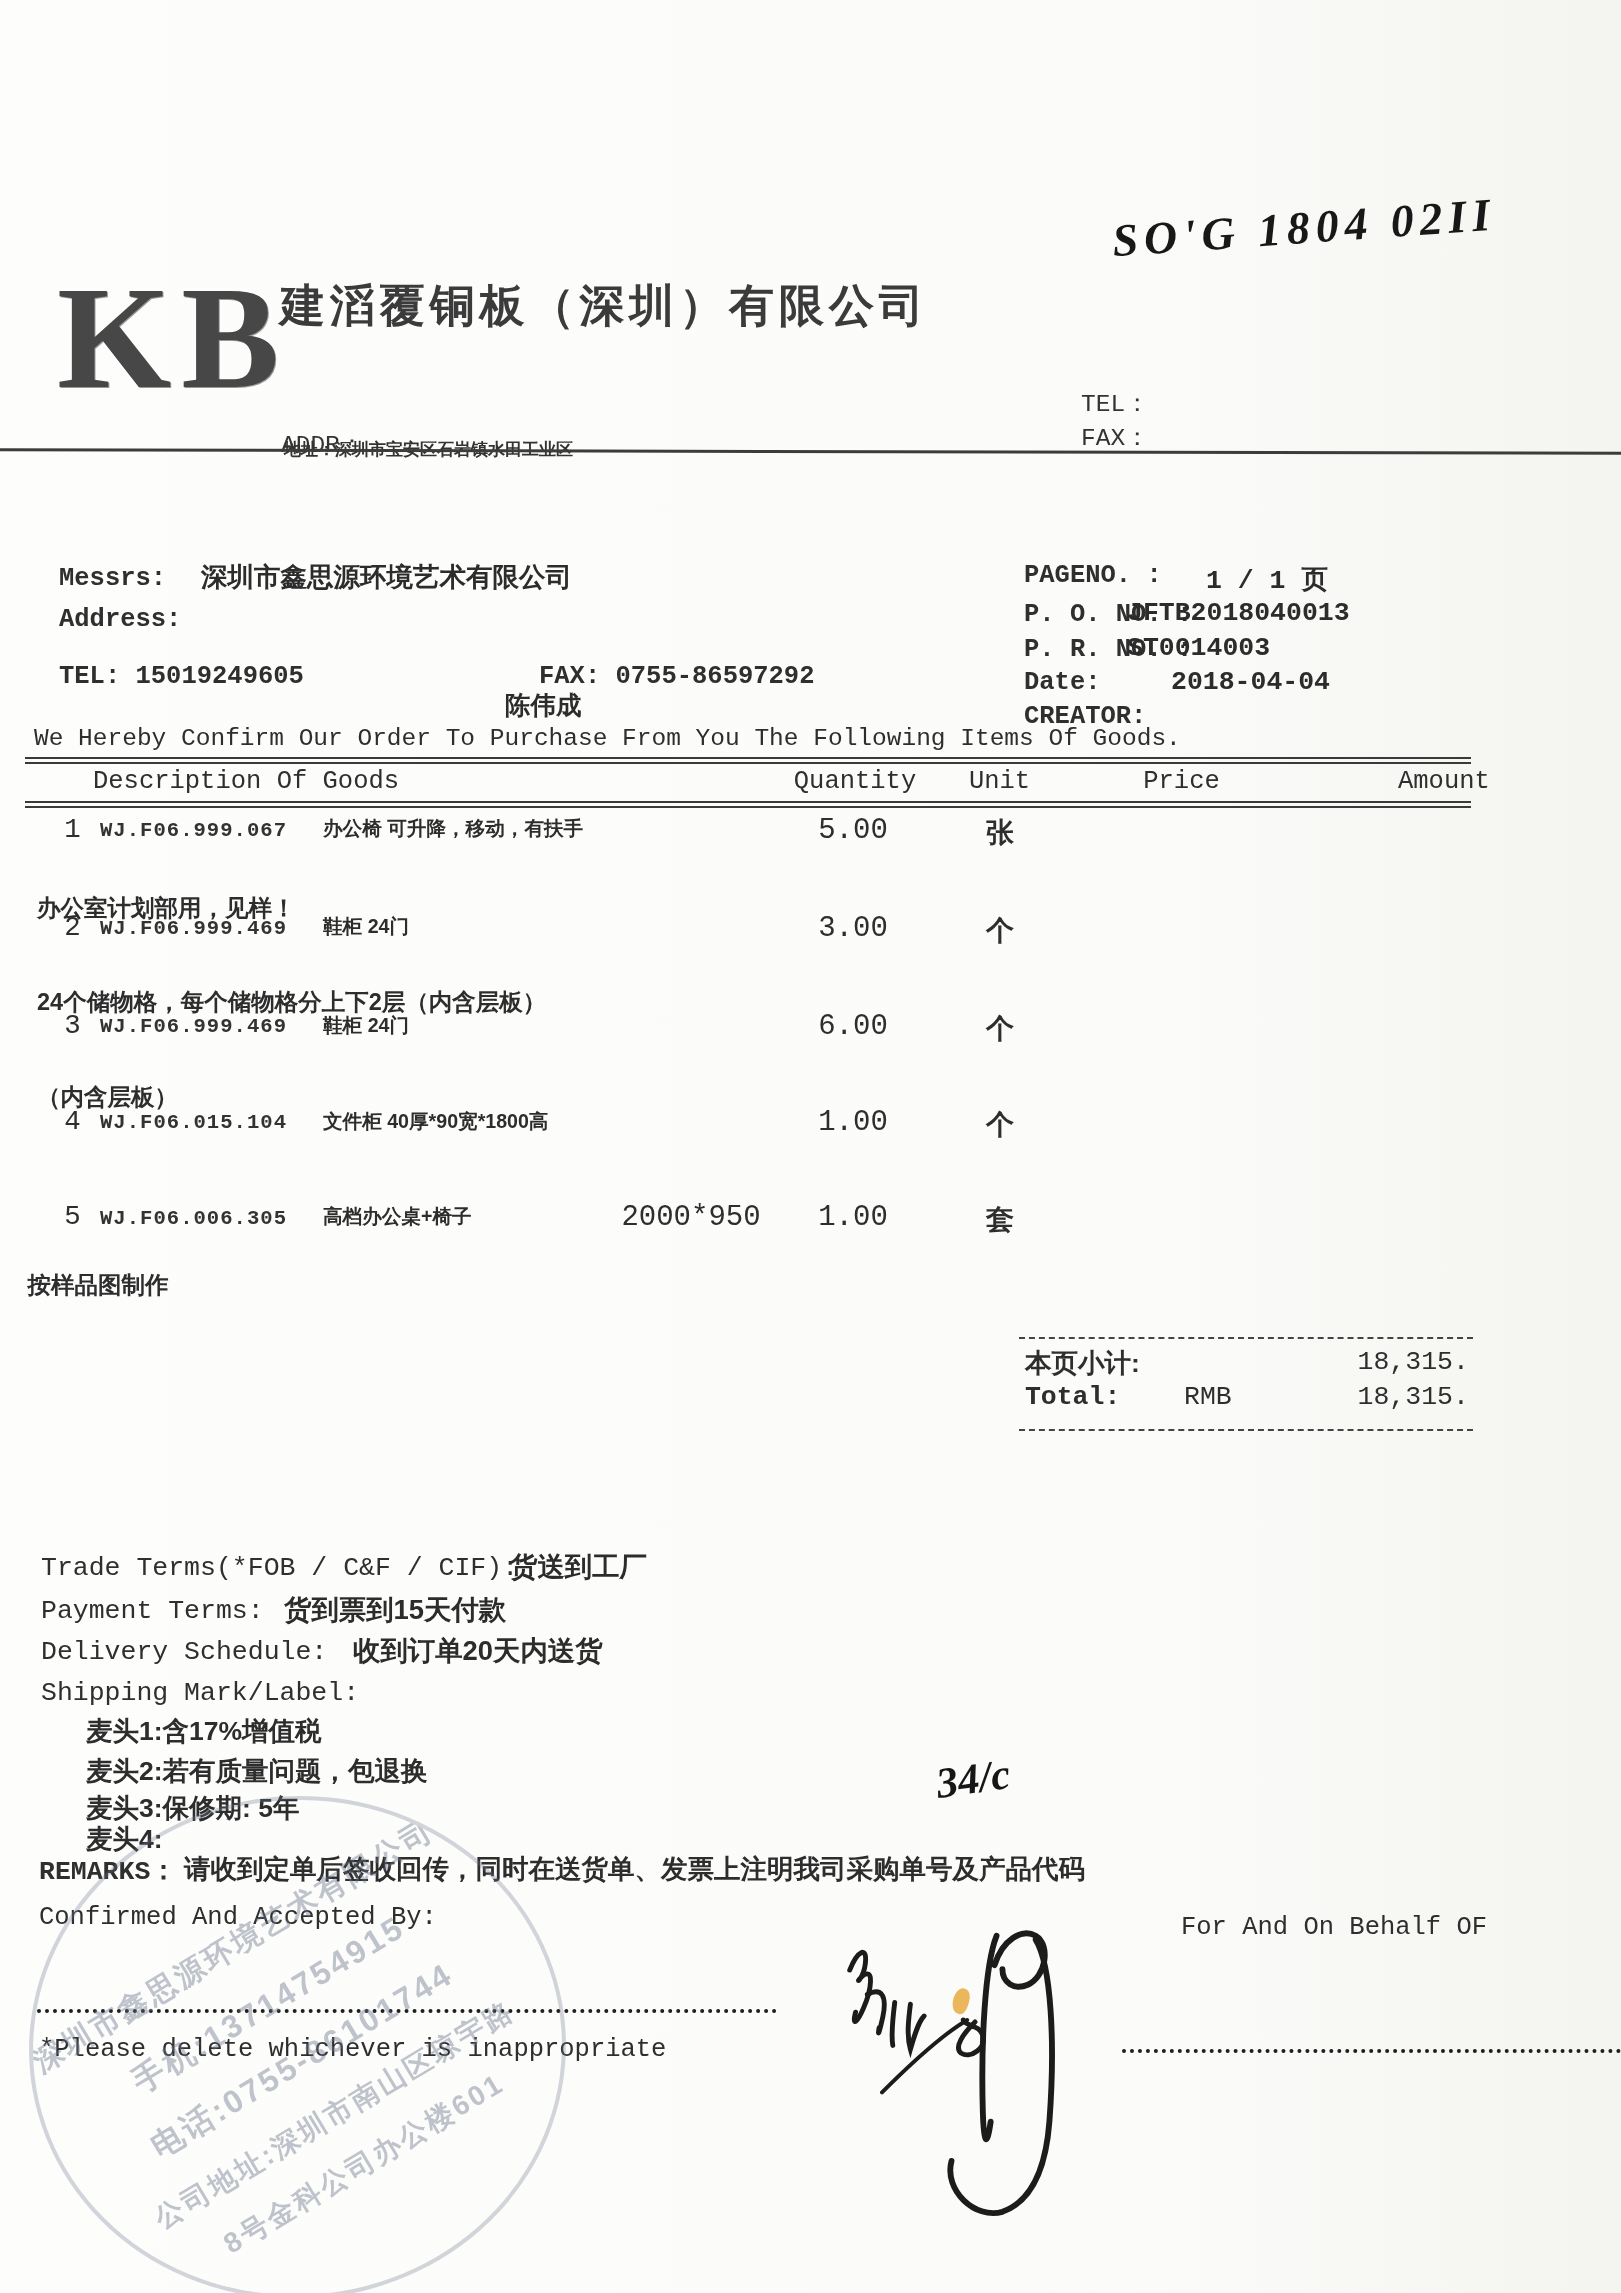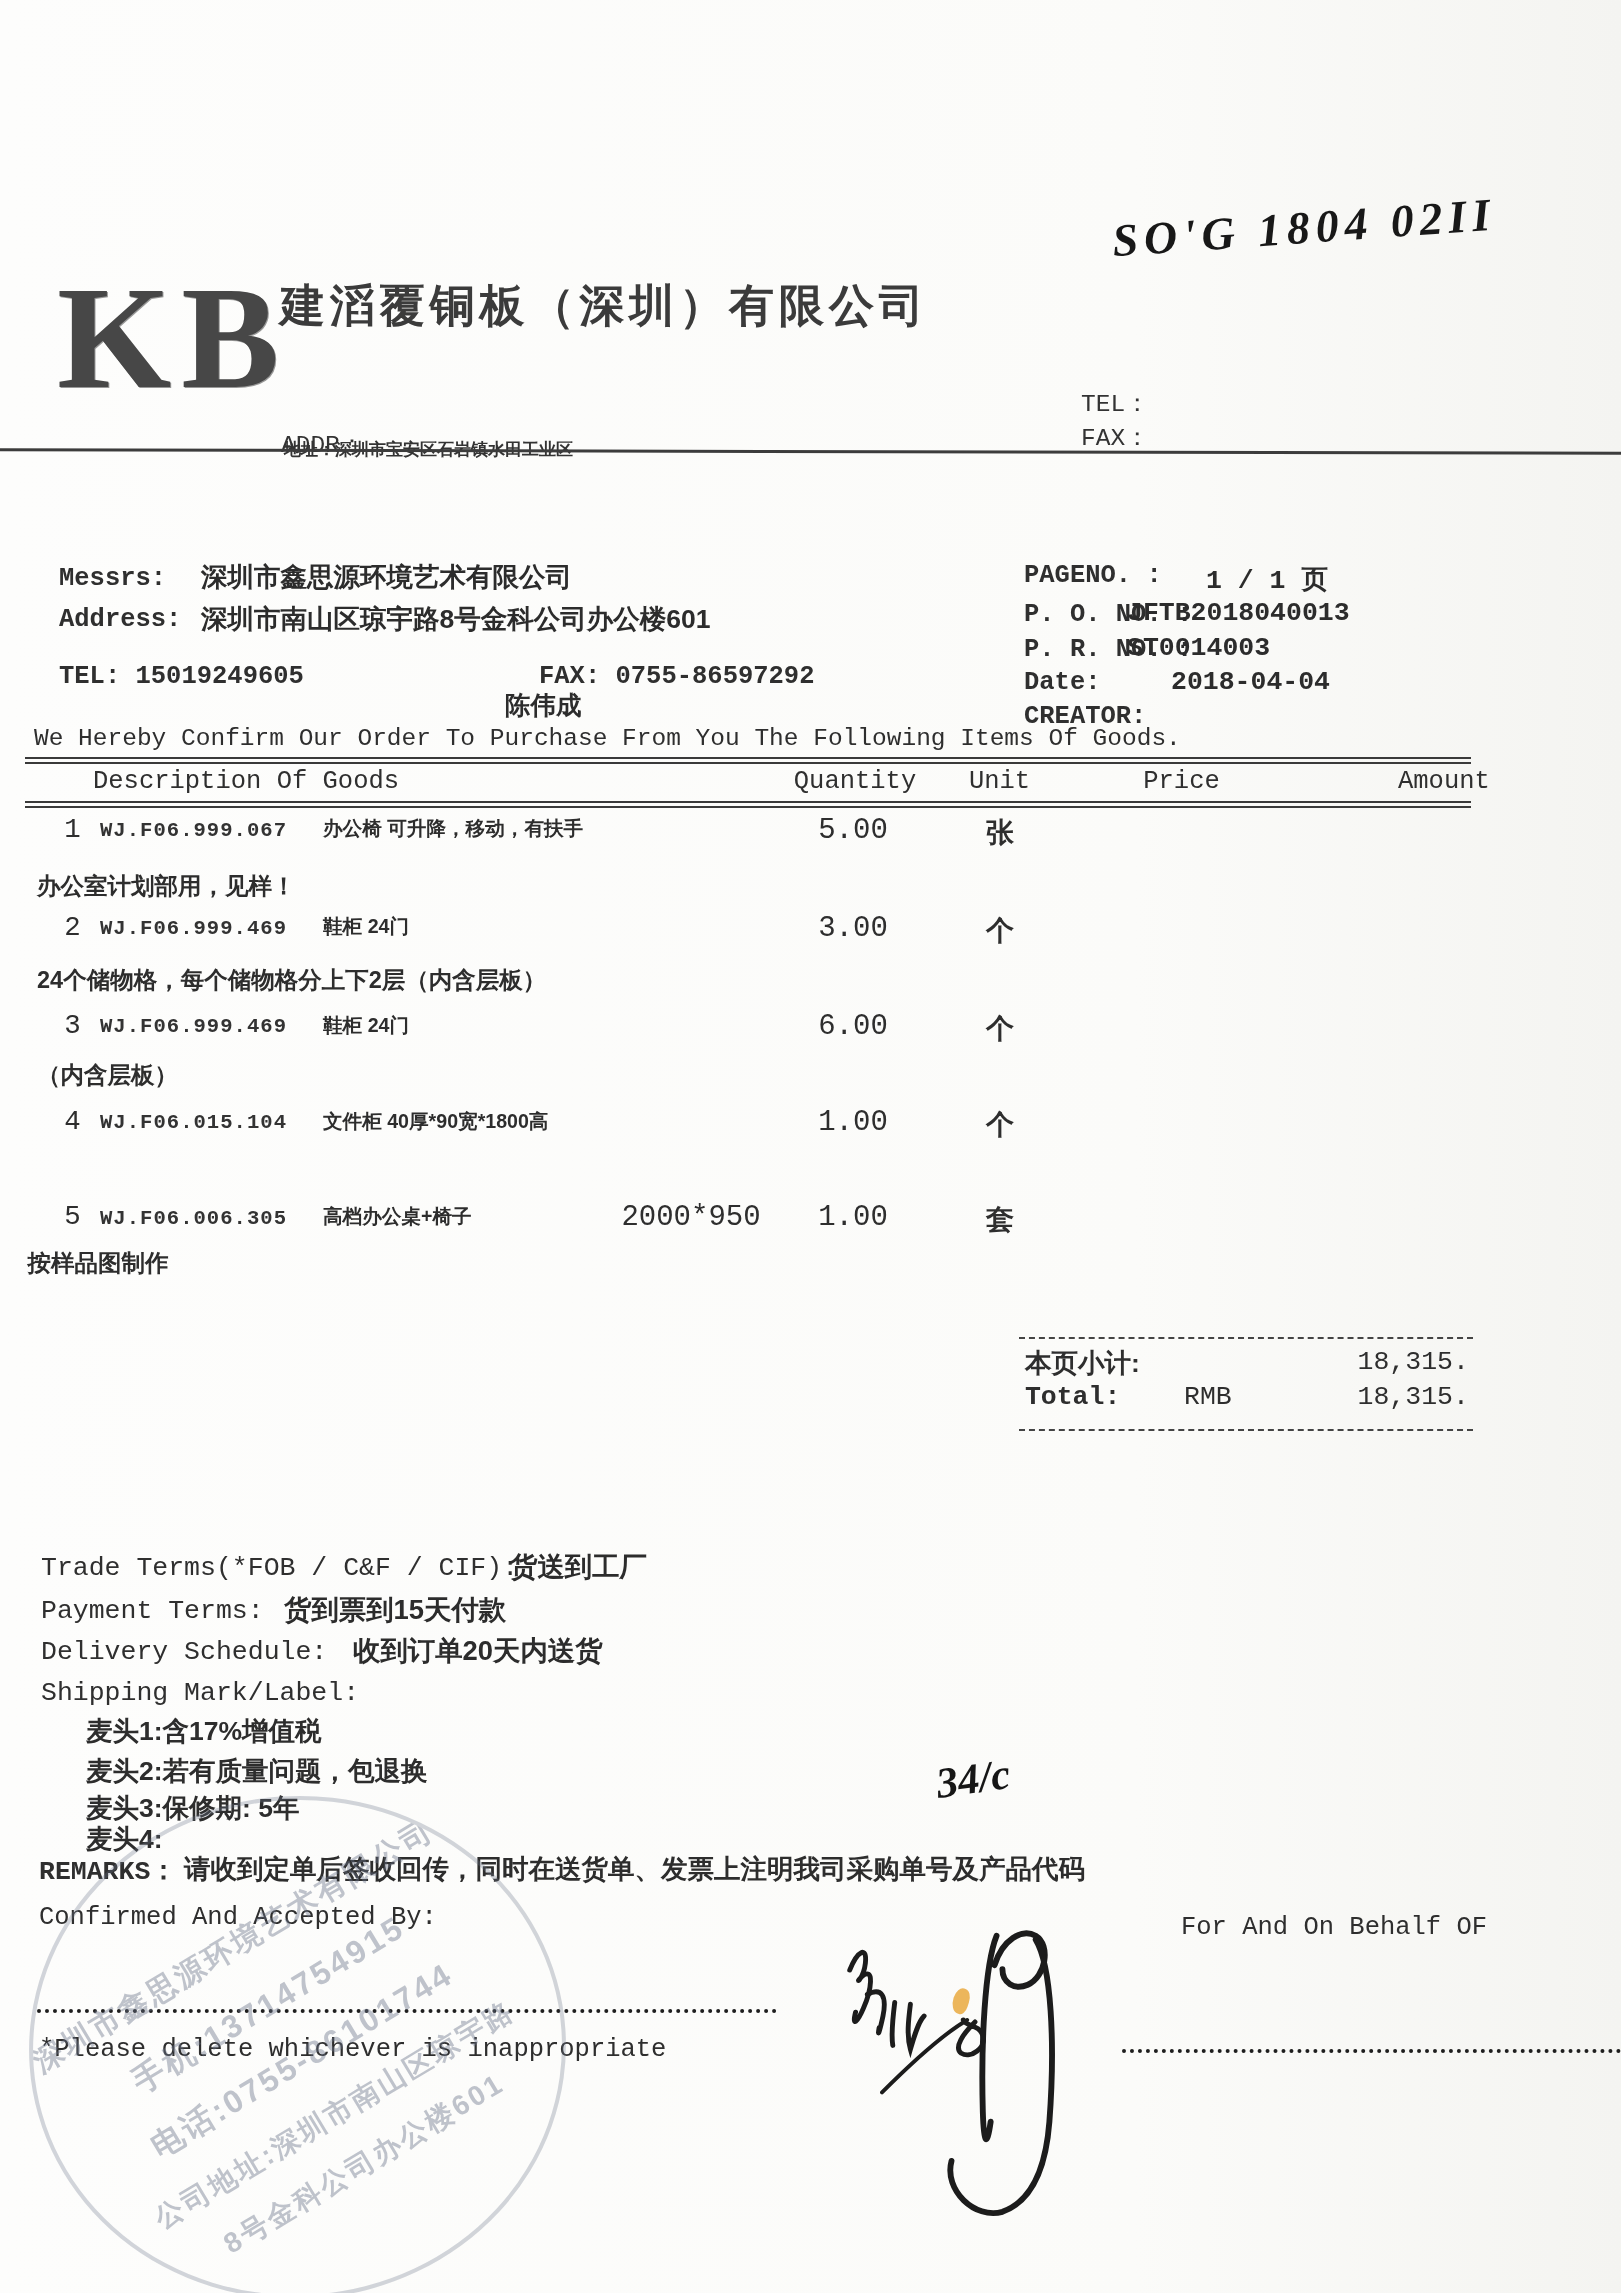--- a/index.html
+++ b/index.html
@@ -37,21 +37,21 @@
   
   .dline{position:absolute; left:24.5px; width:1446px; height:2px; background:#3a3a3a;}
   .col-hdr{font-size:25.5px; color:#2f2f2f;}
 
   .c-num{left:51px; width:43px; text-align:center; font-size:27.4px;}
   .c-code{left:100px; font-size:20.6px; font-weight:bold; letter-spacing:1px; color:#333;}
   .c-desc{left:323px; font-size:19.6px; font-weight:bold; color:#2d2d2d;}
   .c-size{left:603px; width:176px; text-align:center; font-size:29px;}
   .c-qty{left:792px; width:122px; text-align:center; font-size:29px;}
   .c-unit{left:956px; width:88px; text-align:center; font-size:28px; font-weight:bold;}
-  .rownote{font-size:23.5px; font-weight:bold; color:#2d2d2d;}
+  .rownote{font-size:23.5px; font-weight:bold; color:#2d2d2d;margin-top:22px;}
 
   
   .totals-box{left:1019px; top:1337px; width:446px; height:78px;
               border-top:2.9px dashed #444; border-bottom:2.9px dashed #444; padding:5.9px 3.9px;}
   .tot-lab1{position:absolute; left:5.9px; top:5.9px; font-size:26.5px; font-weight:bold;}
   .tot-val1{position:absolute; right:3.9px; top:7.8px; font-size:26.5px;}
   .tot-lab2{position:absolute; left:5.9px; top:43px; font-size:26.5px;}
   .tot-cur{position:absolute; left:165px; top:43px; font-size:26.5px;}
   .tot-val2{position:absolute; right:3.9px; top:43px; font-size:26.5px;}
 
@@ -84,21 +84,20 @@
   <div class="abs addr1 cjk">地址：深圳市宝安区石岩镇水田工业区</div>
   <div class="abs addr2 mono">ADDR：</div>
   <div class="abs tellab mono">TEL：</div>
   <div class="abs faxlab mono">FAX：</div>
   <div class="abs rule-top"></div>
 
 
   <div class="abs mono lbl" style="left:59px; top:564px; font-weight:bold;">Messrs:</div>
   <div class="abs cjk val" style="left:201px; top:559px;">深圳市鑫思源环境艺术有限公司</div>
   <div class="abs mono lbl" style="left:59px; top:605px; font-weight:bold;">Address:</div>
-  <div class="abs cjk val" style="left:201px; top:601px;">深圳市南山区琼宇路8号金科公司办公楼601</div>
   <div class="abs mono lbl" style="left:59px; top:662px; font-weight:bold;">TEL:  15019249605</div>
   <div class="abs mono lbl" style="left:539px; top:662px; font-weight:bold;">FAX: 0755-86597292</div>
   <div class="abs cjk val" style="left:505px; top:688px; font-size:25.5px;text-align:right;">陈伟成</div>
 
   <div class="abs mono lbl" style="left:1024px; top:561px; font-weight:bold;">PAGENO. :</div>
   <div class="abs mono val" style="left:1206px; top:561px;">1 /  1  页</div>
   <div class="abs mono lbl" style="left:1024px; top:600px; font-weight:bold;">P. O. NO. :</div>
   <div class="abs mono val" style="left:1127px; top:598px;">JFTB2018040013</div>
   <div class="abs mono lbl" style="left:1024px; top:635px; font-weight:bold;">P. R. NO. :</div>
   <div class="abs mono val" style="left:1127px; top:633px;">ST0014003</div>

